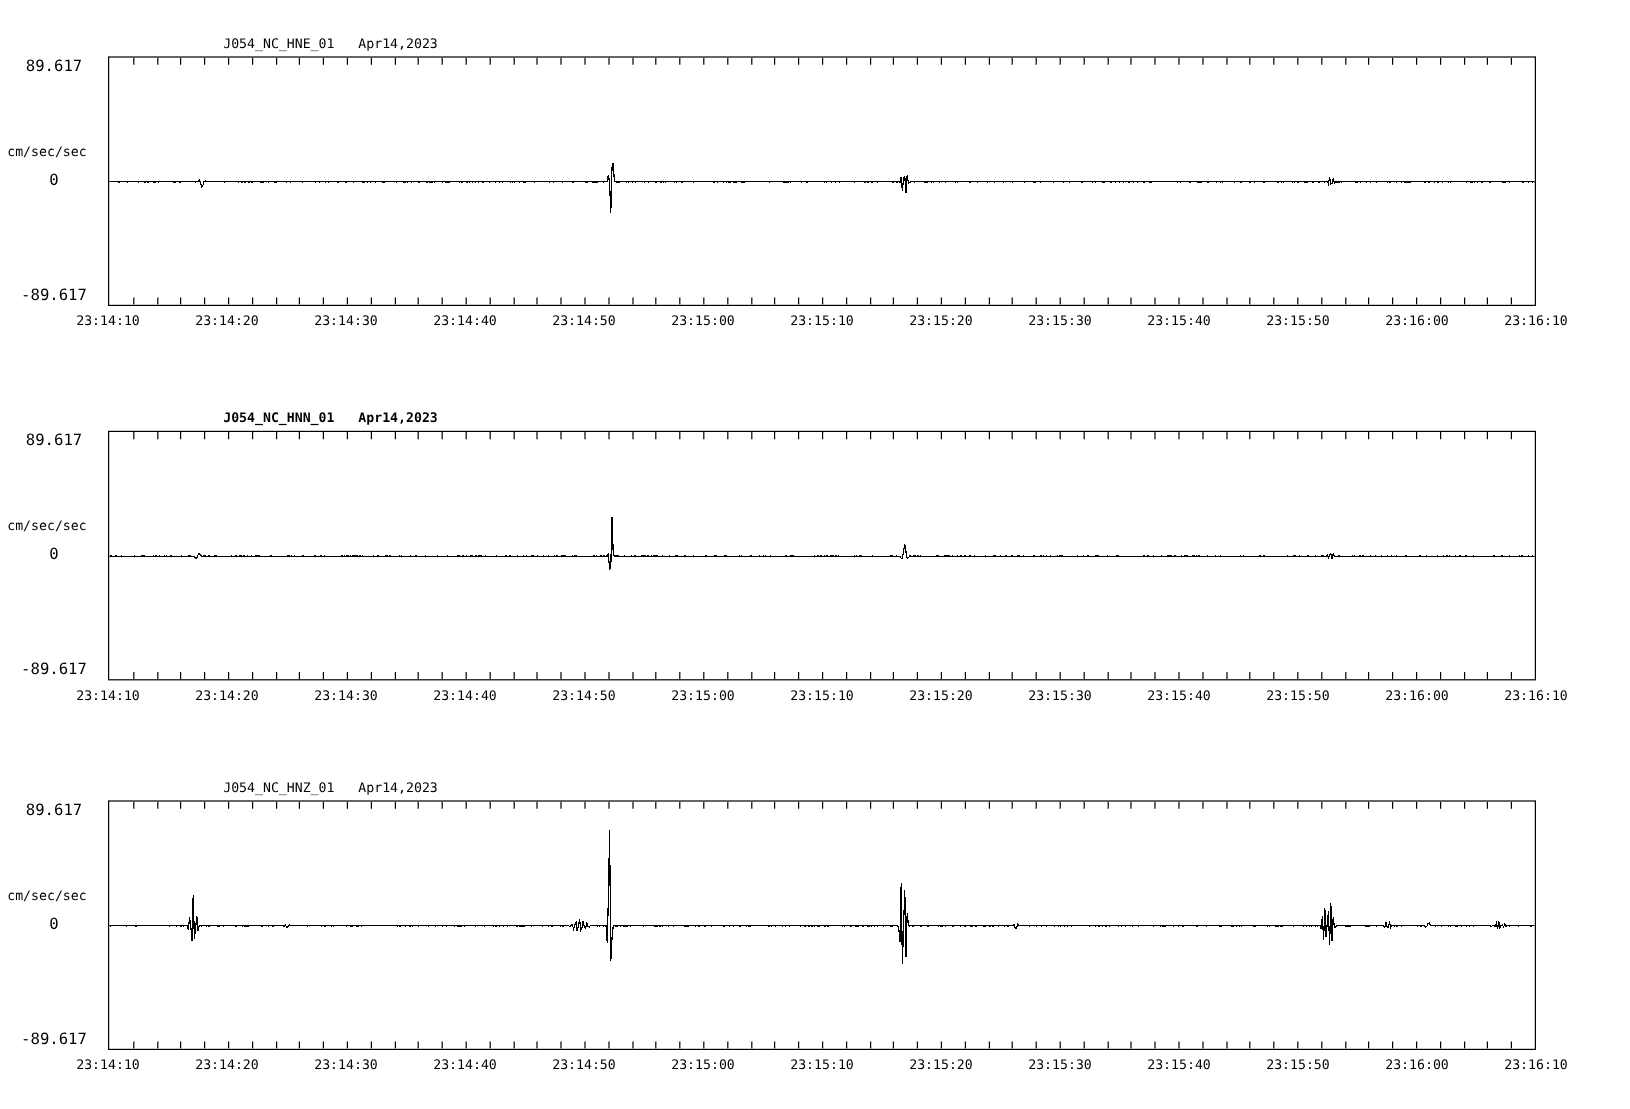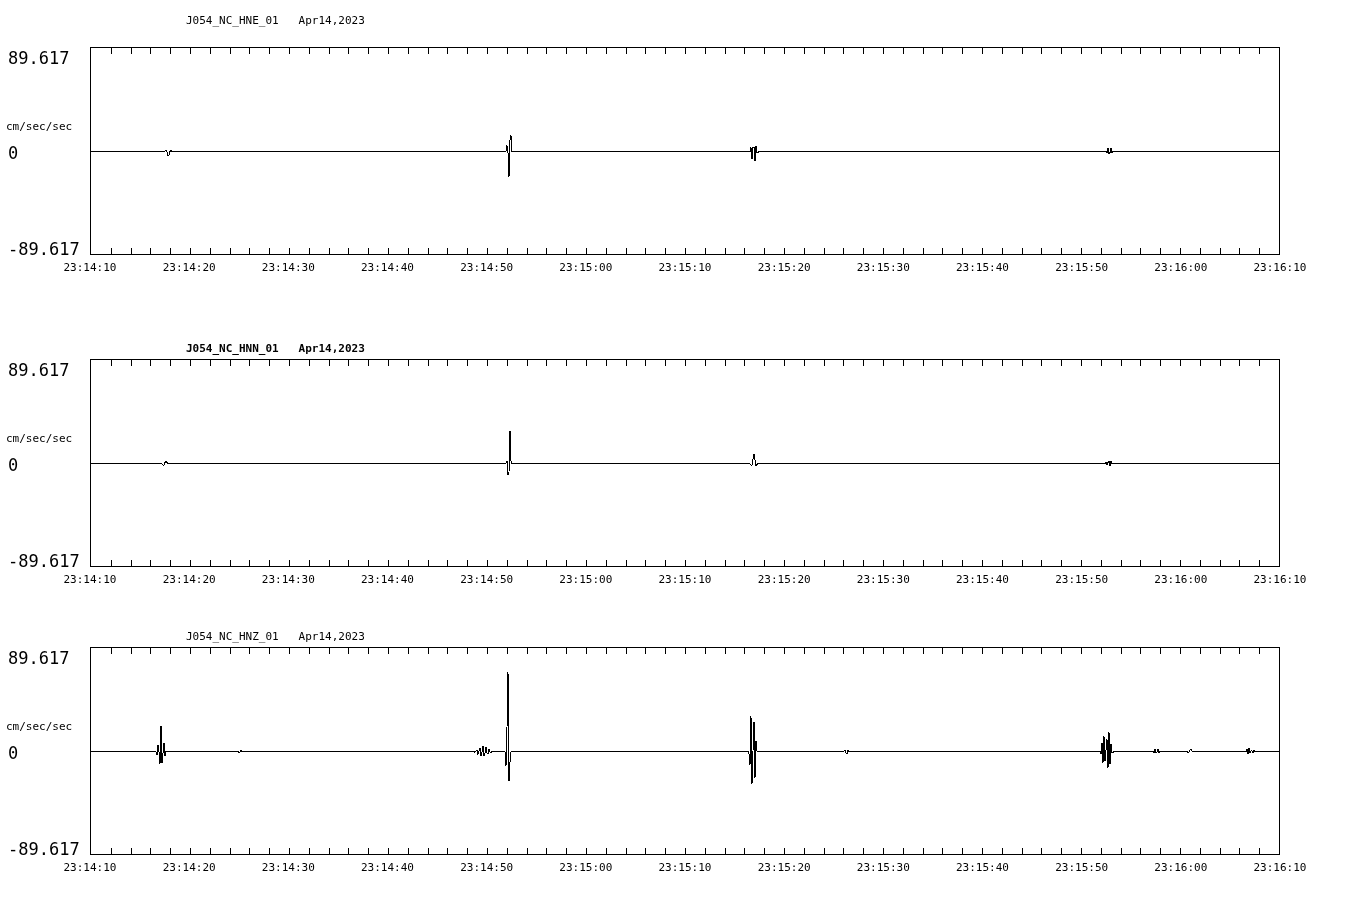--- a/index.html
+++ b/index.html
@@ -39,23 +39,23 @@
     letter-spacing: 0px;
   }
   .ylabel-unit {
     position: absolute;
     font-size: 11px;
     white-space: pre;
     text-align: left;
   }
   .ytick-label {
     position: absolute;
-    font-size: 17px;
+    font-size: 13px;
     white-space: pre;
-    text-align: left;
+    text-align: center;
     width: 74px;
   }
   .xtick-label {
     position: absolute;
     font-size: 11px;
     white-space: pre;
     text-align: center;
     width: 70px;
   }
   svg.trace-svg {
@@ -74,21 +74,21 @@
     fill: none;
     shape-rendering: crispEdges;
   }
 </style>
 </head>
 <body>
 
 <div class="page">
 
   <div class="panel" id="panel-0" style="top:0px;height:290px;">
-    <div class="trace-title" style="left:186px;top:14px;">J054_NC_HNE_01   Apr14,2023</div>
+    <div class="trace-title" style="left:186px;top:30px;">J054_NC_HNE_01   Apr14,2023</div>
     <div class="ytick-label" style="left:8px;top:48px;">89.617</div>
     <div class="ylabel-unit" style="left:6px;top:120px;">cm/sec/sec</div>
     <div class="ytick-label" style="left:8px;top:143px;">0</div>
     <div class="ytick-label" style="left:8px;top:239px;">-89.617</div>
     <div class="plot-frame" id="frame-0" style="left:90px;top:47px;width:1190px;height:208px;">
         <svg class="trace-svg" width="1188" height="206">
           <g class="tickmarks">
             <line x1="20.5" y1="0" x2="20.5" y2="6"></line>
             <line x1="20.5" y1="206" x2="20.5" y2="200"></line>
             <line x1="40.5" y1="0" x2="40.5" y2="6"></line>
@@ -365,21 +365,21 @@
       <div class="xtick-label" style="left: 550.833px; top: 268px;">23:15:00</div>
       <div class="xtick-label" style="left: 650px; top: 268px;">23:15:10</div>
       <div class="xtick-label" style="left: 749.167px; top: 268px;">23:15:20</div>
       <div class="xtick-label" style="left: 848.333px; top: 268px;">23:15:30</div>
       <div class="xtick-label" style="left: 947.5px; top: 268px;">23:15:40</div>
       <div class="xtick-label" style="left: 1046.67px; top: 268px;">23:15:50</div>
       <div class="xtick-label" style="left: 1145.83px; top: 268px;">23:16:00</div>
       <div class="xtick-label" style="left: 1245px; top: 268px;">23:16:10</div>
     </div>
 
-  <div class="panel" id="panel-2" style="top:592px;height:312px;">
+  <div class="panel" id="panel-2" style="top:612px;height:312px;">
     <div class="trace-title" style="left:186px;top:38px;">J054_NC_HNZ_01   Apr14,2023</div>
     <div class="ytick-label" style="left:8px;top:56px;">89.617</div>
     <div class="ylabel-unit" style="left:6px;top:128px;">cm/sec/sec</div>
     <div class="ytick-label" style="left:8px;top:151px;">0</div>
     <div class="ytick-label" style="left:8px;top:247px;">-89.617</div>
     <div class="plot-frame" id="frame-2" style="left:90px;top:55px;width:1190px;height:208px;">
         <svg class="trace-svg" width="1188" height="206">
           <g class="tickmarks">
             <line x1="20.5" y1="0" x2="20.5" y2="6"></line>
             <line x1="20.5" y1="206" x2="20.5" y2="200"></line>

